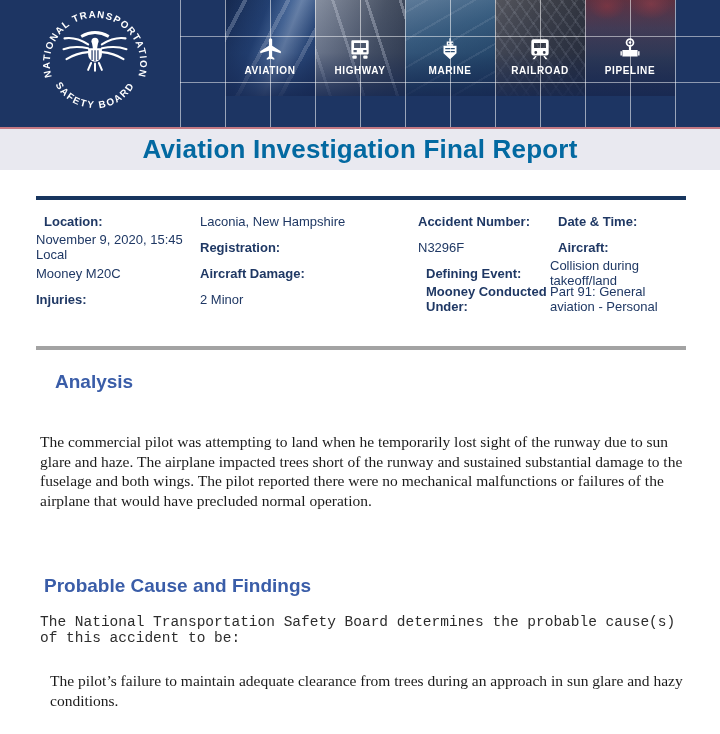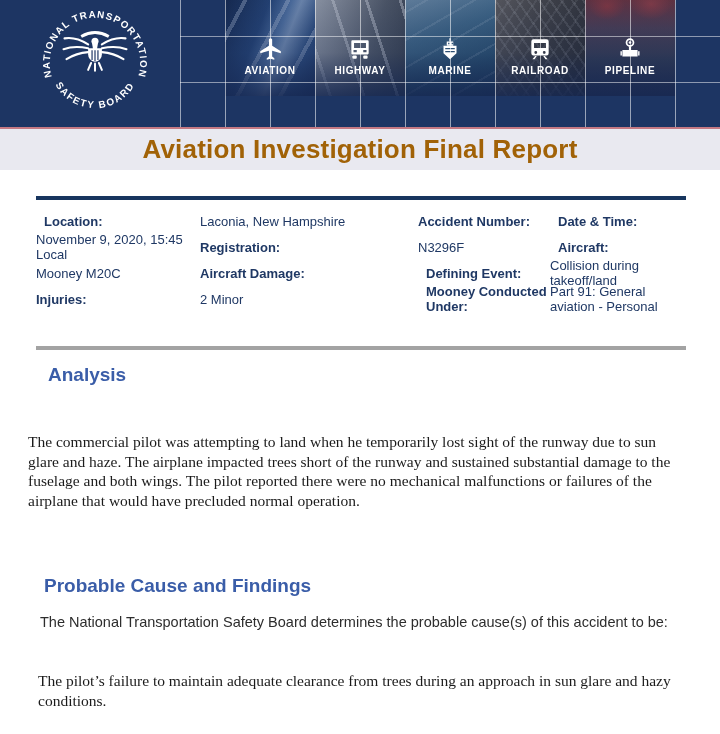--- a/index.html
+++ b/index.html
@@ -36,33 +36,33 @@
   .mode-icon{width:26px;height:26px;display:block;}
   .mode-label{margin-top:3px;color:#ffffff;font-size:10px;font-weight:bold;letter-spacing:.6px;}
   .grid-overlay{position:absolute;left:180px;top:0;width:540px;height:127px;z-index:3;pointer-events:none;
     background-image:repeating-linear-gradient(to right,rgba(255,255,255,.55) 0 1px,transparent 1px 45px);}
   .hline{position:absolute;left:180px;width:540px;height:1px;background:rgba(255,255,255,.5);z-index:3;}
   .hline.h1{top:36px;} .hline.h2{top:82px;}
   .accent-line{position:absolute;left:0;top:127px;width:720px;height:2px;background:#c57983;}
   
   .title-band{position:absolute;left:0;top:129px;width:720px;height:41px;background:#e9e9f0;
     display:flex;align-items:center;justify-content:center;}
-  .report-title{font-size:26px;font-weight:bold;color:#a16207;letter-spacing:.2px;}
+  .report-title{font-size:26px;font-weight:bold;color:#0369a1;letter-spacing:.2px;}
   
   .info-table{position:absolute;left:36px;top:196px;width:650px;
     border-top:4px solid #17355e;border-bottom:4px solid #a3a3a3;
     padding:8px 0 8px 0;}
   .info-grid{display:grid;grid-template-columns:164px 218px 132px auto;}
   .info-grid > div{height:26px;display:flex;align-items:center;font-size:13px;color:#1f3864;}
   .cell-label{font-weight:bold;padding-left:8px;}
   .cell-label.right{padding-left:0;}
   .cell-value{font-weight:normal;}
   
   .section-heading{position:absolute;left:44px;font-size:19px;font-weight:bold;color:#3a5da8;}
-  .serif-par{position:absolute;left:28px;width:654px;font-family:"Liberation Serif",serif;
+  .serif-par{position:absolute;left:40px;width:654px;font-family:"Liberation Serif",serif;
     font-size:15.5px;line-height:19.5px;color:#1b1b1b;}
   .sans-par{position:absolute;left:40px;width:654px;font-size:14.5px;color:#2d2d2d;}
 </style>
 </head>
 <body>
 
 <div class="banner">
 
   <svg class="seal" viewBox="0 0 120 120">
     <defs>
@@ -188,21 +188,21 @@
     <div class="cell-label right">Injuries:</div>
     <div class="cell-value">2 Minor</div>
 
     <div class="cell-label">Mooney Conducted Under:</div>
     <div class="cell-value">Part 91: General aviation - Personal</div>
     <div></div>
     <div></div>
   </div>
 </div>
 
-<h2 class="section-heading" style="top:360px;margin:4px;text-align:center;">Analysis</h2>
+<h2 class="section-heading" style="top:360px;margin:11px;text-align:center;">Analysis</h2>
 
 <p class="serif-par" style="top:432px;margin:0;">The commercial pilot was attempting to land when he temporarily lost sight of the runway due to sun glare and haze. The airplane impacted trees short of the runway and sustained substantial damage to the fuselage and both wings. The pilot reported there were no mechanical malfunctions or failures of the airplane that would have precluded normal operation.</p>
 
 <h2 class="section-heading" style="top:575px;margin:0;">Probable Cause and Findings</h2>
 
-<p class="sans-par" style="top:614px;margin:0;">The National Transportation Safety Board determines the probable cause(s) of this accident to be:</p>
+<p class="sans-par" style="top:614px;margin:0;font-family:Liberation Mono, monospace;">The National Transportation Safety Board determines the probable cause(s) of this accident to be:</p>
 
 <p class="serif-par" style="top:661px;margin:10px;">The pilot’s failure to maintain adequate clearance from trees during an approach in sun glare and hazy conditions.</p>
 
 </body></html>

